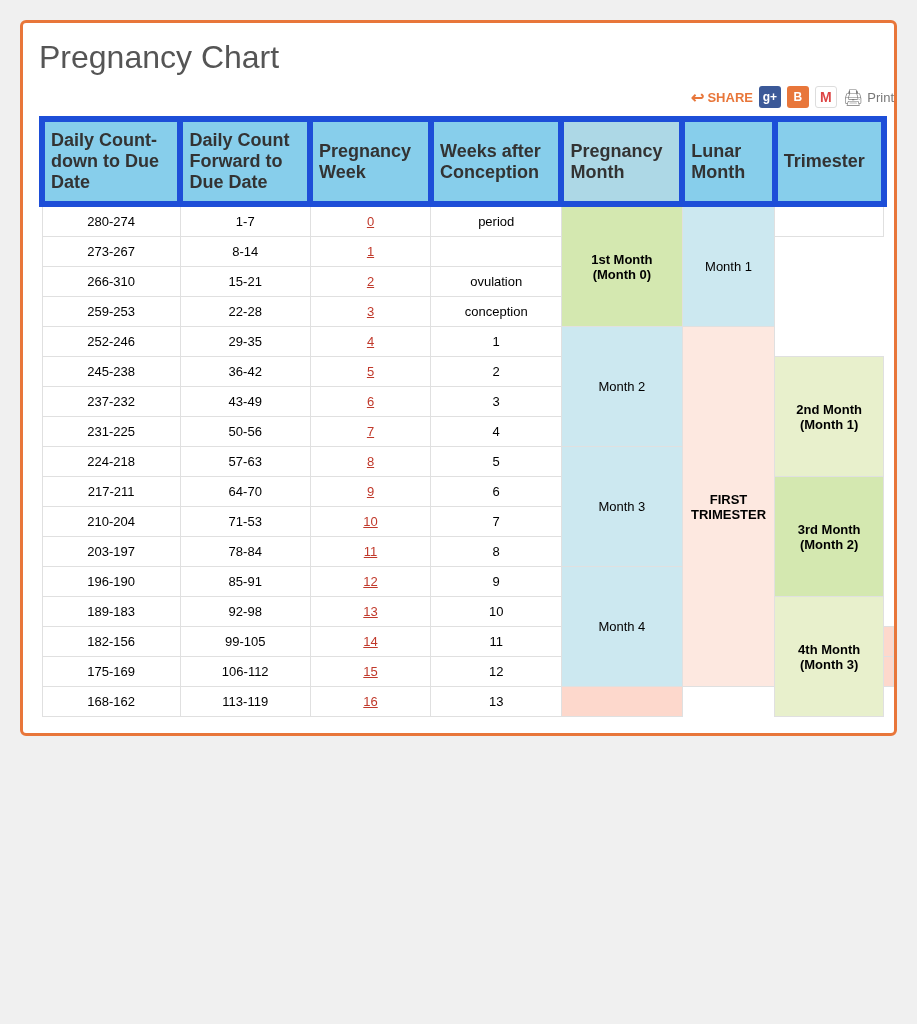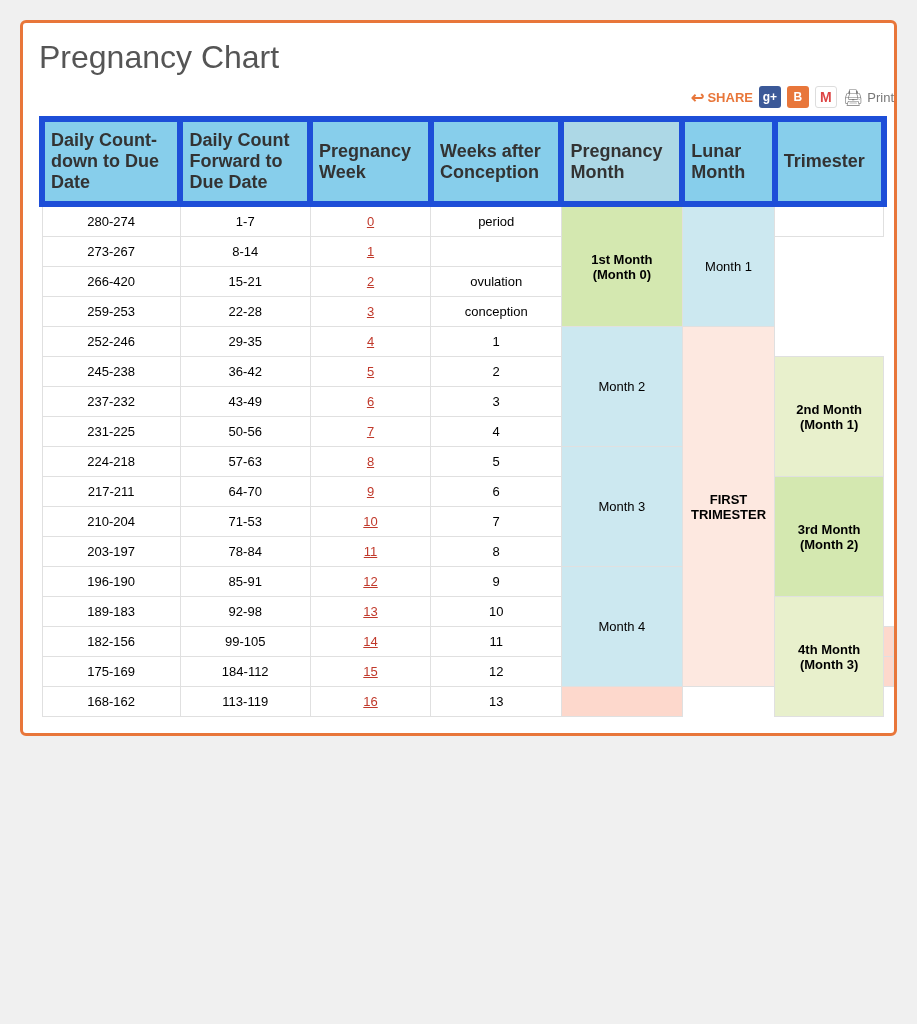--- a/index.html
+++ b/index.html
@@ -158,21 +158,21 @@
           <td class="lunar-month-cell lm-blue" rowspan="4">Month 1</td>
           <td class="trimester-cell"></td>
         </tr>
         <tr>
           <td>273-267</td>
           <td>8-14</td>
           <td class="link-cell"><a href="#">1</a></td>
           <td></td>
         </tr>
         <tr>
-          <td>266-420</td>
+          <td>266-310</td>
           <td>15-21</td>
           <td class="link-cell"><a href="#">2</a></td>
           <td>ovulation</td>
         </tr>
         <tr>
           <td>259-253</td>
           <td>22-28</td>
           <td class="link-cell"><a href="#">3</a></td>
           <td>conception</td>
         </tr>
@@ -245,21 +245,21 @@
         </tr>
         <tr>
           <td>182-156</td>
           <td>99-105</td>
           <td class="link-cell"><a href="#">14</a></td>
           <td>11</td>
           <td class="tri-pink2"></td>
         </tr>
         <tr>
           <td>175-169</td>
-          <td>184-112</td>
+          <td>106-112</td>
           <td class="link-cell"><a href="#">15</a></td>
           <td>12</td>
           <td class="tri-pink2"></td>
         </tr>
         <tr>
           <td>168-162</td>
           <td>113-119</td>
           <td class="link-cell"><a href="#">16</a></td>
           <td>13</td>
           <td class="tri-pink2"></td>

